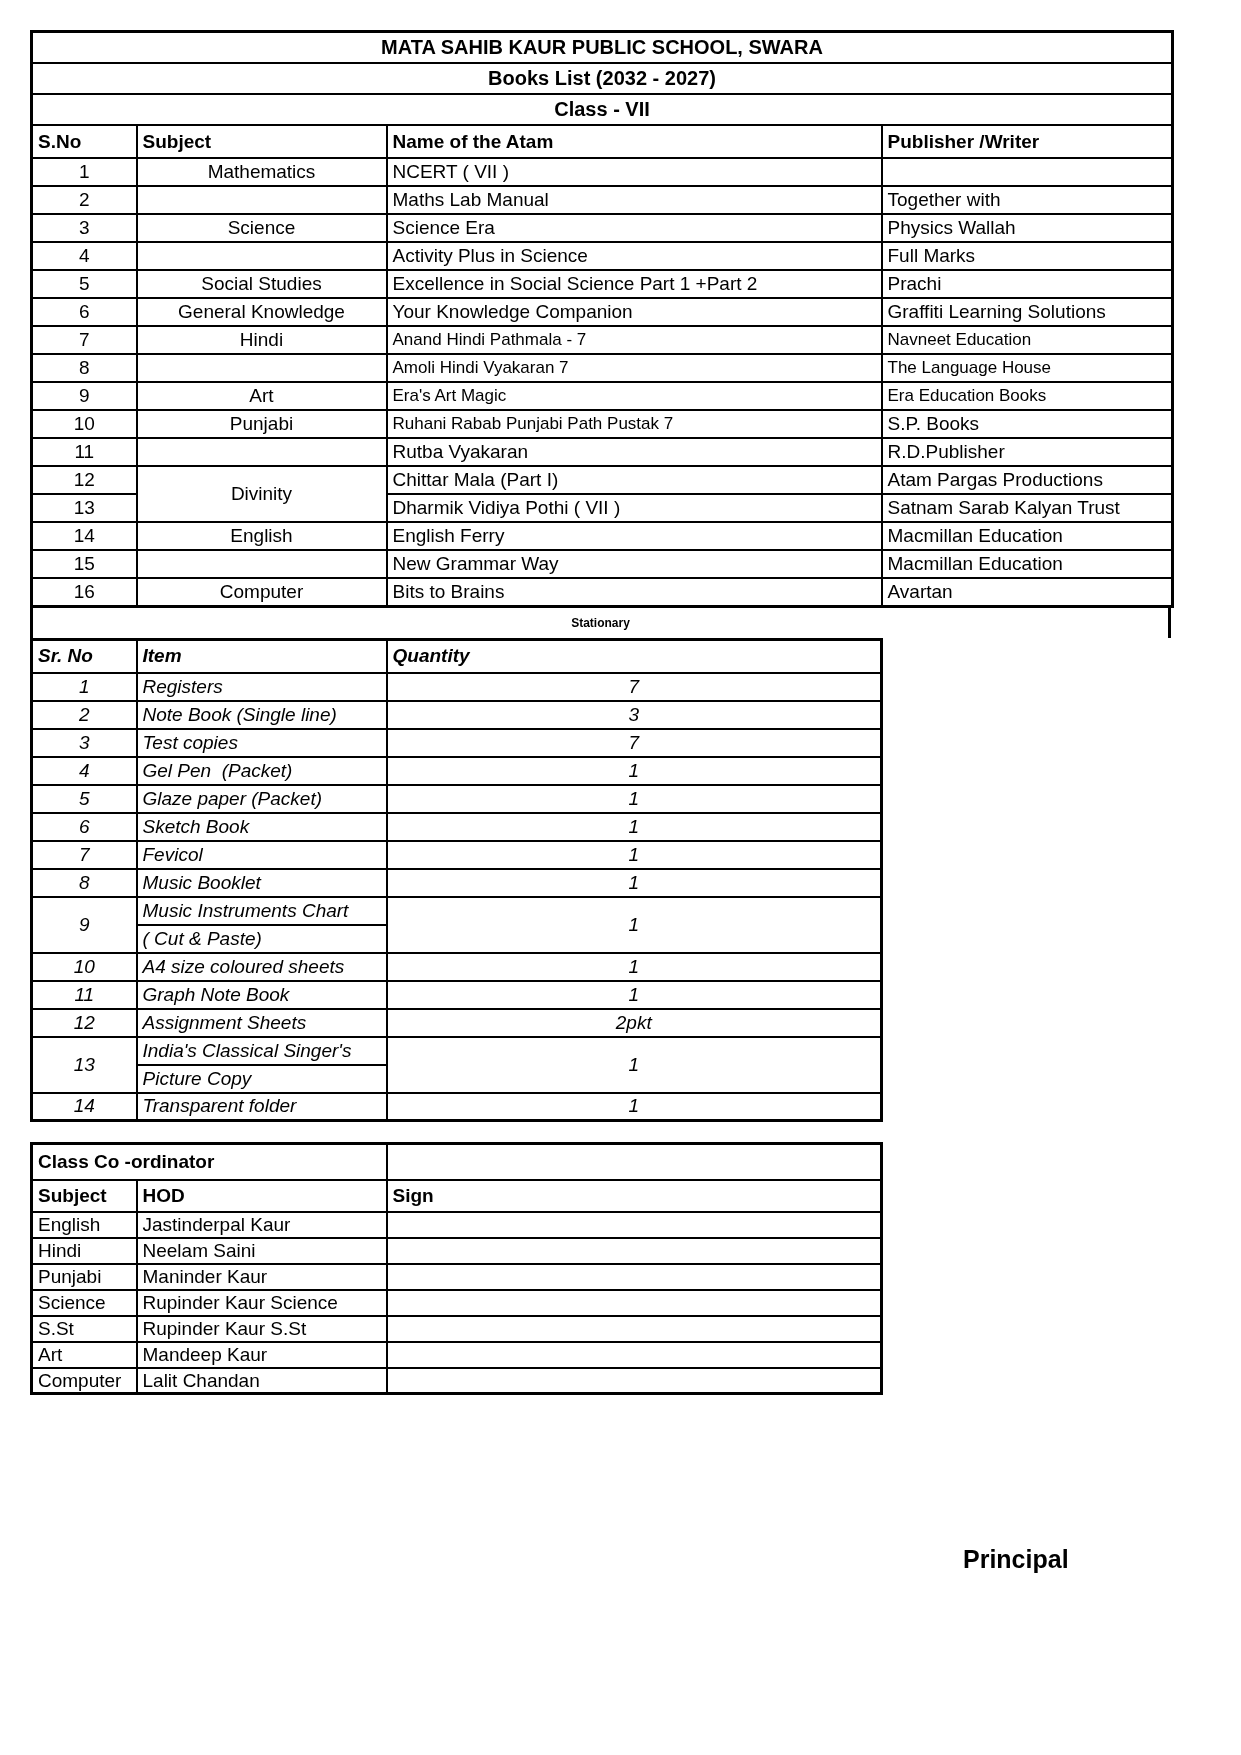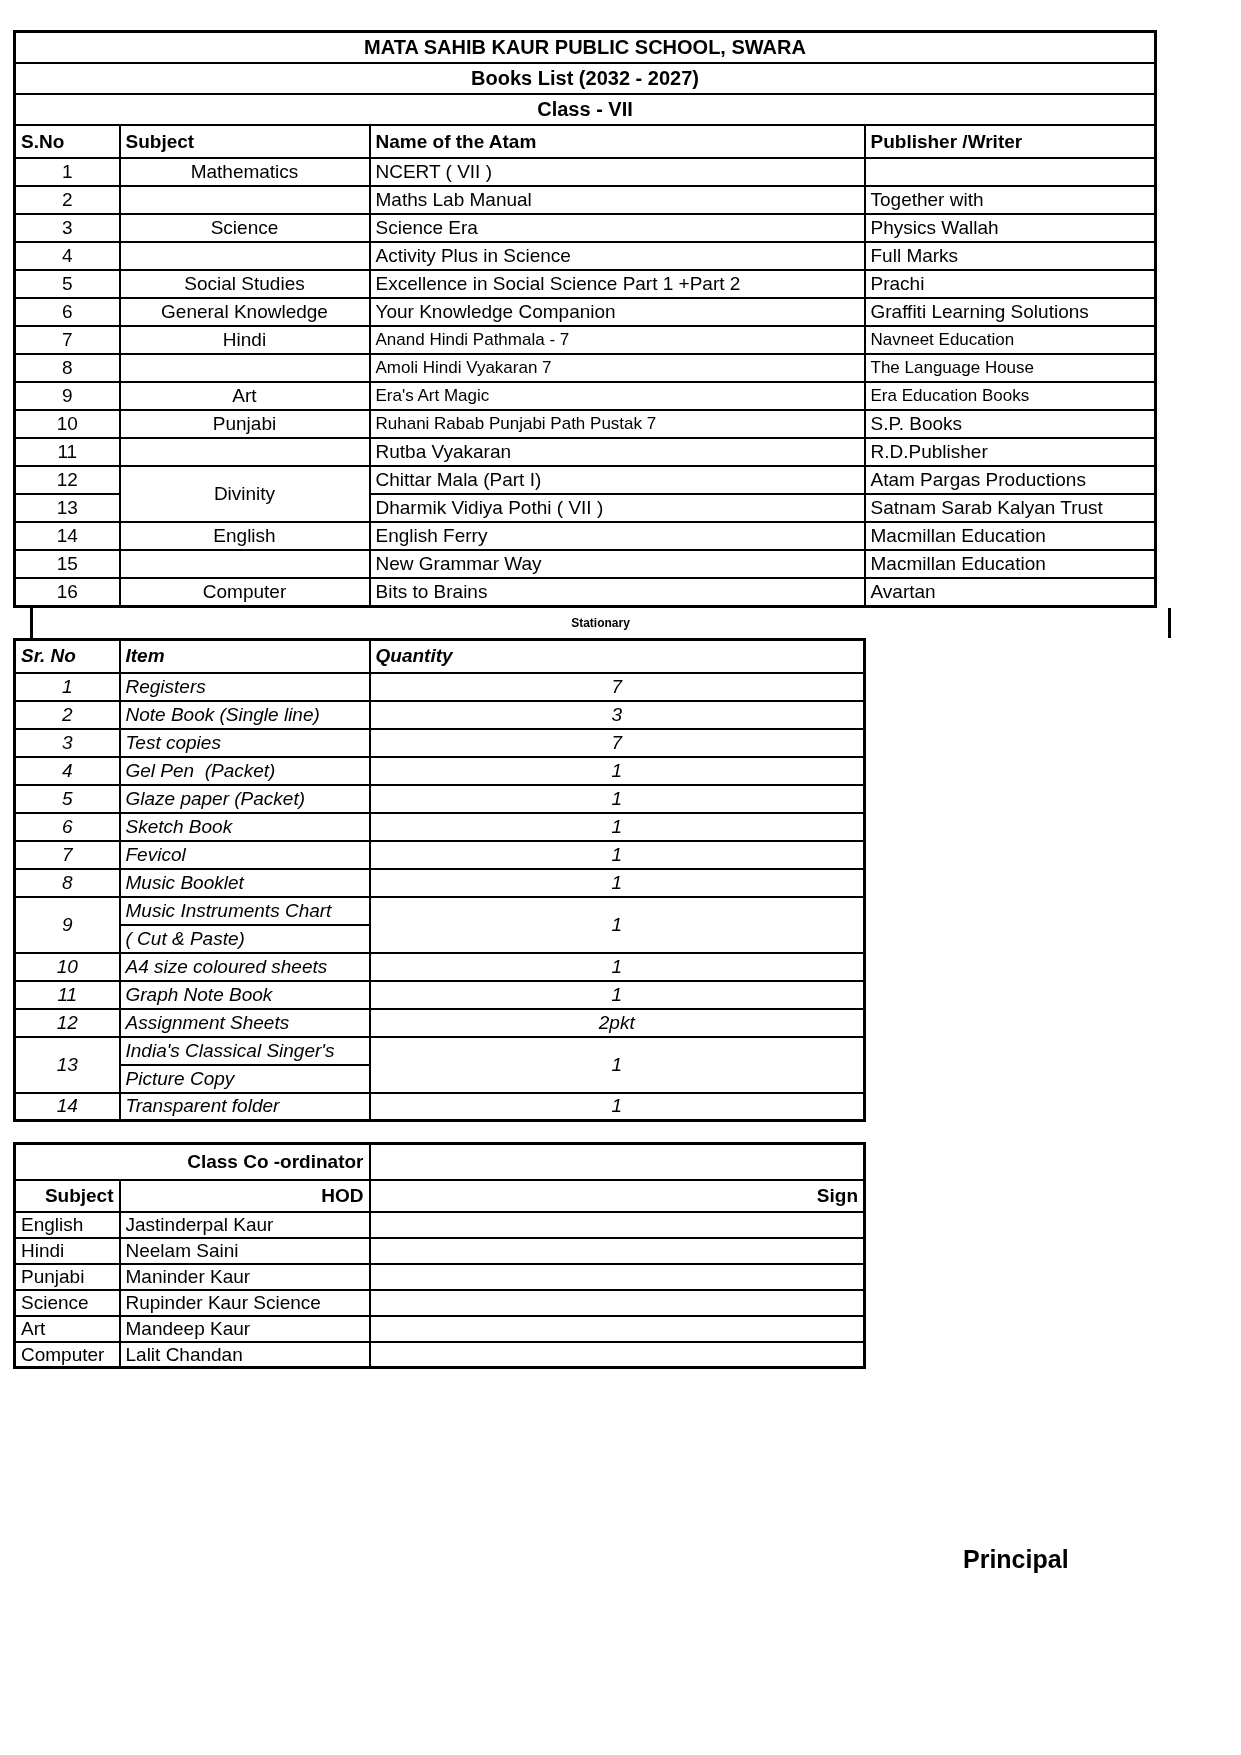--- a/index.html
+++ b/index.html
@@ -6,21 +6,21 @@
   .page{
     position:relative;
     width:1241px;height:1755px;
     background:#ffffff;
     font-family:"Liberation Sans","DejaVu Sans",sans-serif;
     color:#000;
   }
   table{
     border-collapse:collapse;
     table-layout:fixed;
-    margin-left:13px;
+    margin-left:30px;
     padding-left:16px;
   }
   table.books{margin-top:30px;width:1141px;border:3px solid #000;}
   table.stat{width:850px;border:3px solid #000;font-style:italic;}
   table.coord{width:850px;border:3px solid #000;margin-top:20px;}
   td,th{
     border:2px solid #000;
     padding:1px 5px;
     font-size:19px;
     font-weight:normal;
@@ -48,21 +48,21 @@
   tr.half{height:28px;}
   .stationary-band{
     width:1135px;
     margin-left:30px;
     height:30px;
     border-left:3px solid #000;
     border-right:3px solid #000;
     display:flex;align-items:center;justify-content:center;
     font-weight:bold;font-size:12px;
   }
-  th.lh,td.lh{text-align:right;font-weight:bold;}
+  th.lh,td.lh{text-align:left;font-weight:bold;}
   .principal{
     position:absolute;
     left:963px;top:1515px;
     font-weight:bold;
     font-size:25px;
   }
 </style>
 </head>
 <body>
 
@@ -318,20 +318,25 @@
           <td class="l">Punjabi</td>
           <td class="l">Maninder Kaur</td>
           <td class="l"></td>
         </tr>
         <tr class="r" style="height: 26px;">
           <td class="l">Science</td>
           <td class="l">Rupinder Kaur Science</td>
           <td class="l"></td>
         </tr>
         <tr class="r" style="height: 26px;">
+          <td class="l">S.St</td>
+          <td class="l">Rupinder Kaur S.St</td>
+          <td class="l"></td>
+        </tr>
+        <tr class="r" style="height: 26px;">
           <td class="l">Art</td>
           <td class="l">Mandeep Kaur</td>
           <td class="l"></td>
         </tr>
         <tr class="r" style="height: 26px;">
           <td class="l">Computer</td>
           <td class="l">Lalit Chandan</td>
           <td class="l"></td>
         </tr>
       </tbody>

